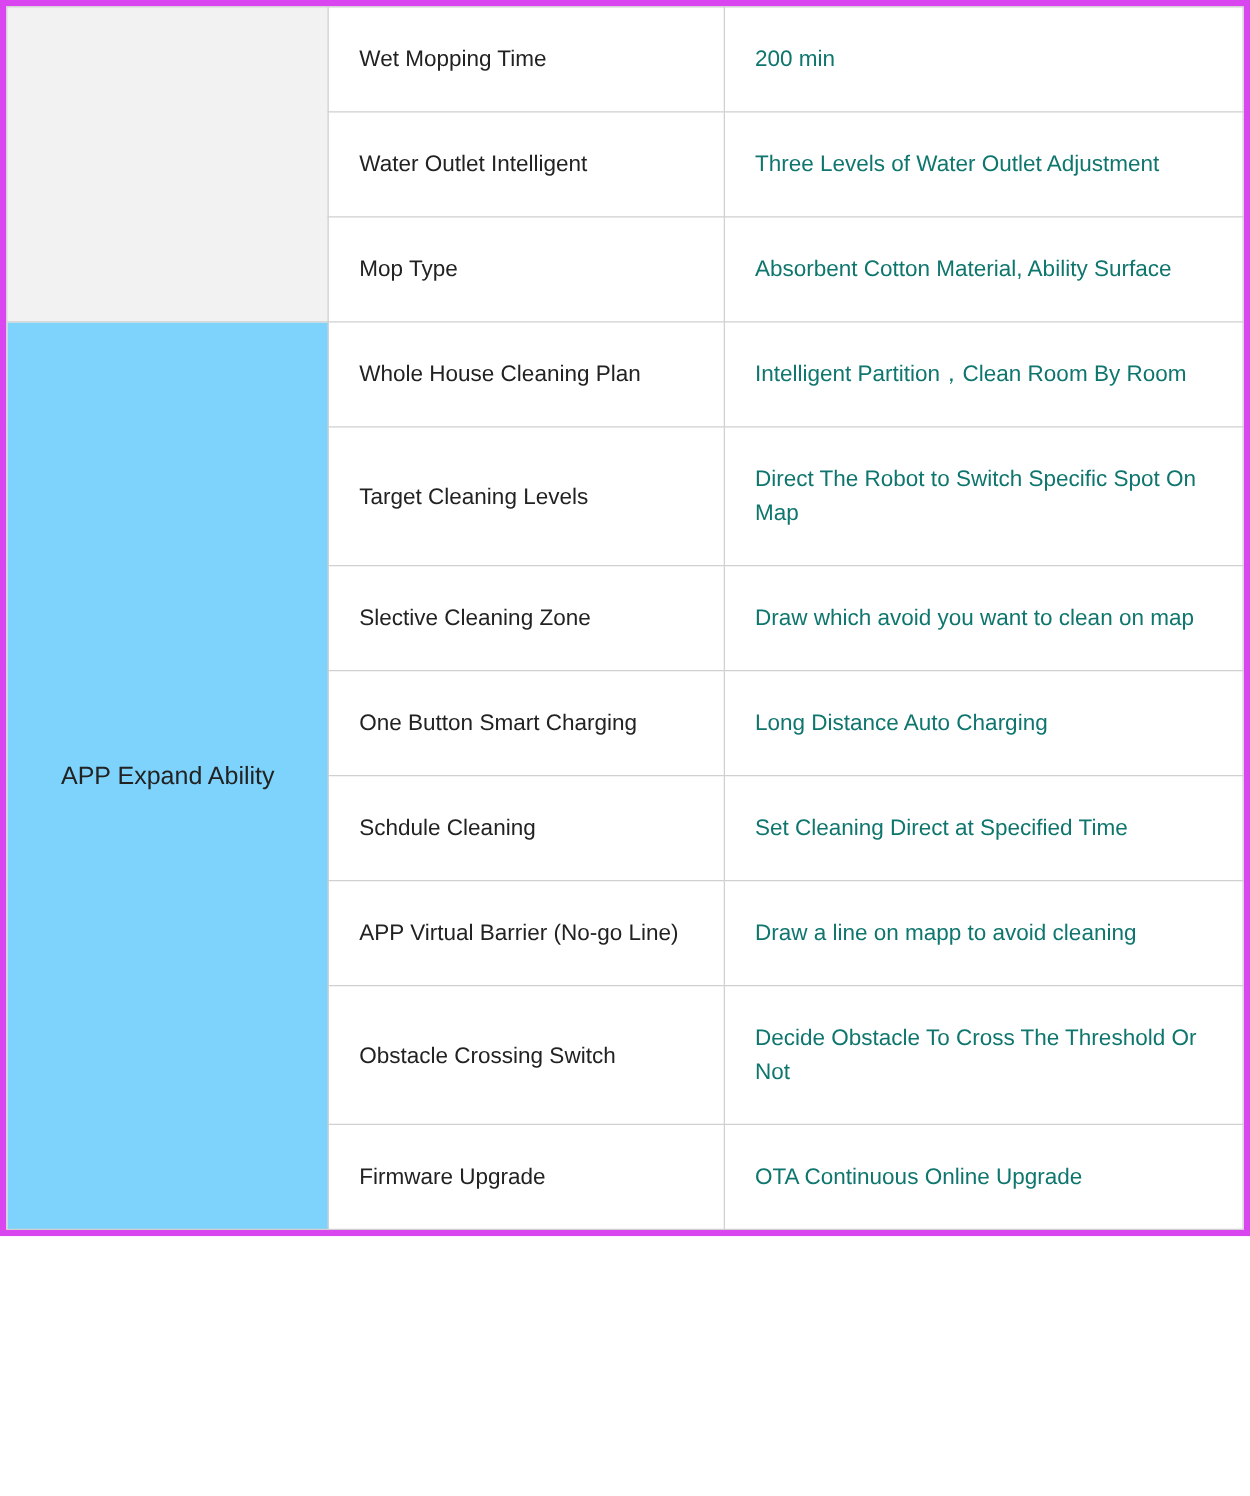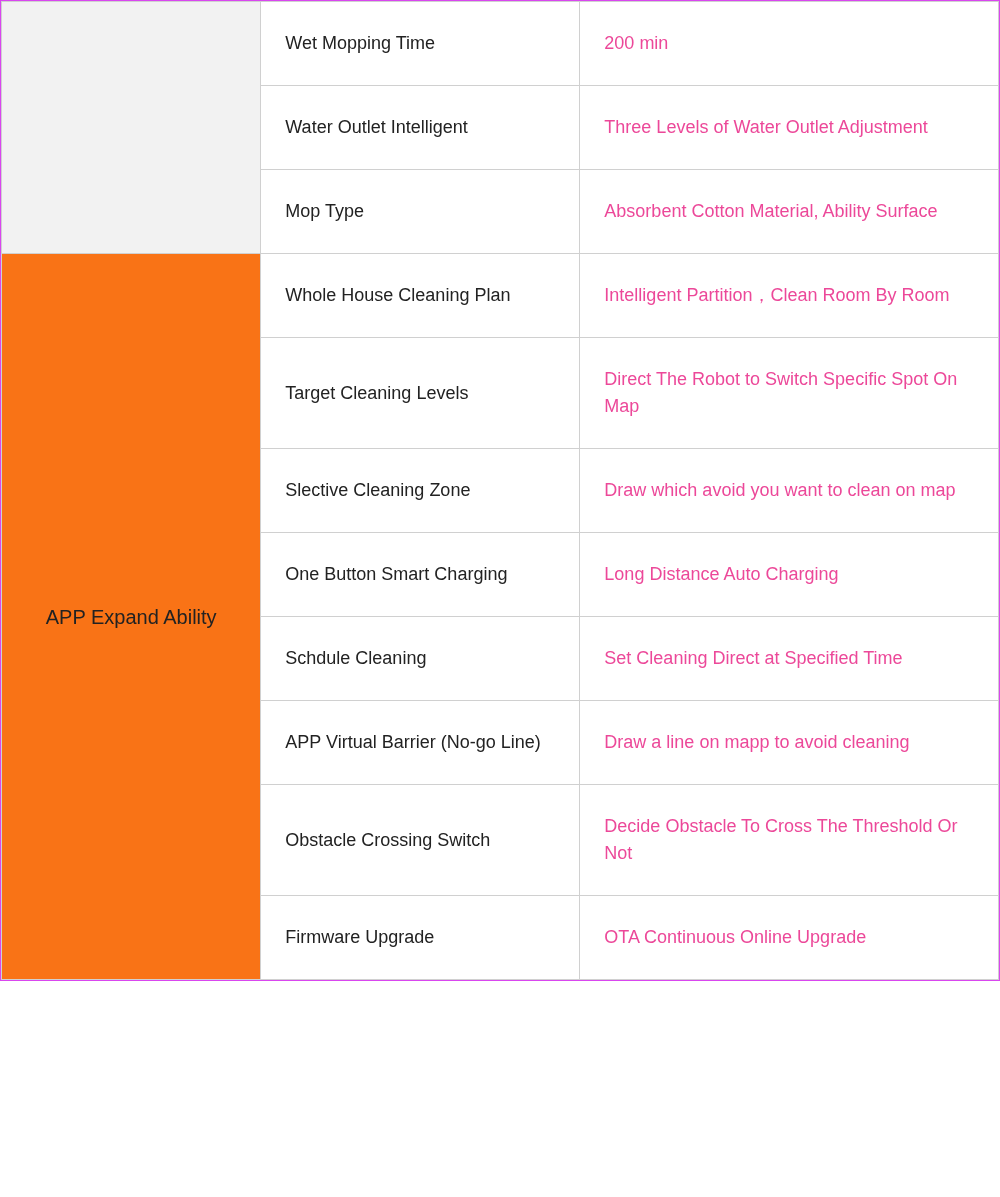--- a/index.html
+++ b/index.html
@@ -10,58 +10,58 @@
 
     body {
       font-family: -apple-system, BlinkMacSystemFont, 'Segoe UI', Arial, sans-serif;
       background: #ffffff;
       width: 1000px;
     }
 
     .table-container {
       width: 1000px;
       border-collapse: collapse;
-      border: 1px solid #d946ef;
+      border: 5px solid #d946ef;
     }
 
     table {
       width: 100%;
       border-collapse: collapse;
     }
 
     td {
       border: 1px solid #d0d0d0;
       padding: 28px 24px;
       vertical-align: middle;
       font-size: 18px;
       line-height: 1.5;
       color: #222222;
     }
 
     .col-category {
       width: 260px;
-      background-color: #f97316;
+      background-color: #7dd3fc;
       text-align: center;
       font-size: 20px;
       font-weight: 400;
       color: #222222;
     }
 
     .col-feature {
       width: 320px;
       background-color: #ffffff;
       font-size: 18px;
       color: #222222;
     }
 
     .col-description {
       width: 420px;
       background-color: #ffffff;
       font-size: 18px;
-      color: #ec4899;
+      color: #0f766e;
     }
 
     tr td.col-feature {
       background-color: #ffffff;
     }
 
     tr td.col-description {
       background-color: #ffffff;
     }
   </style>

